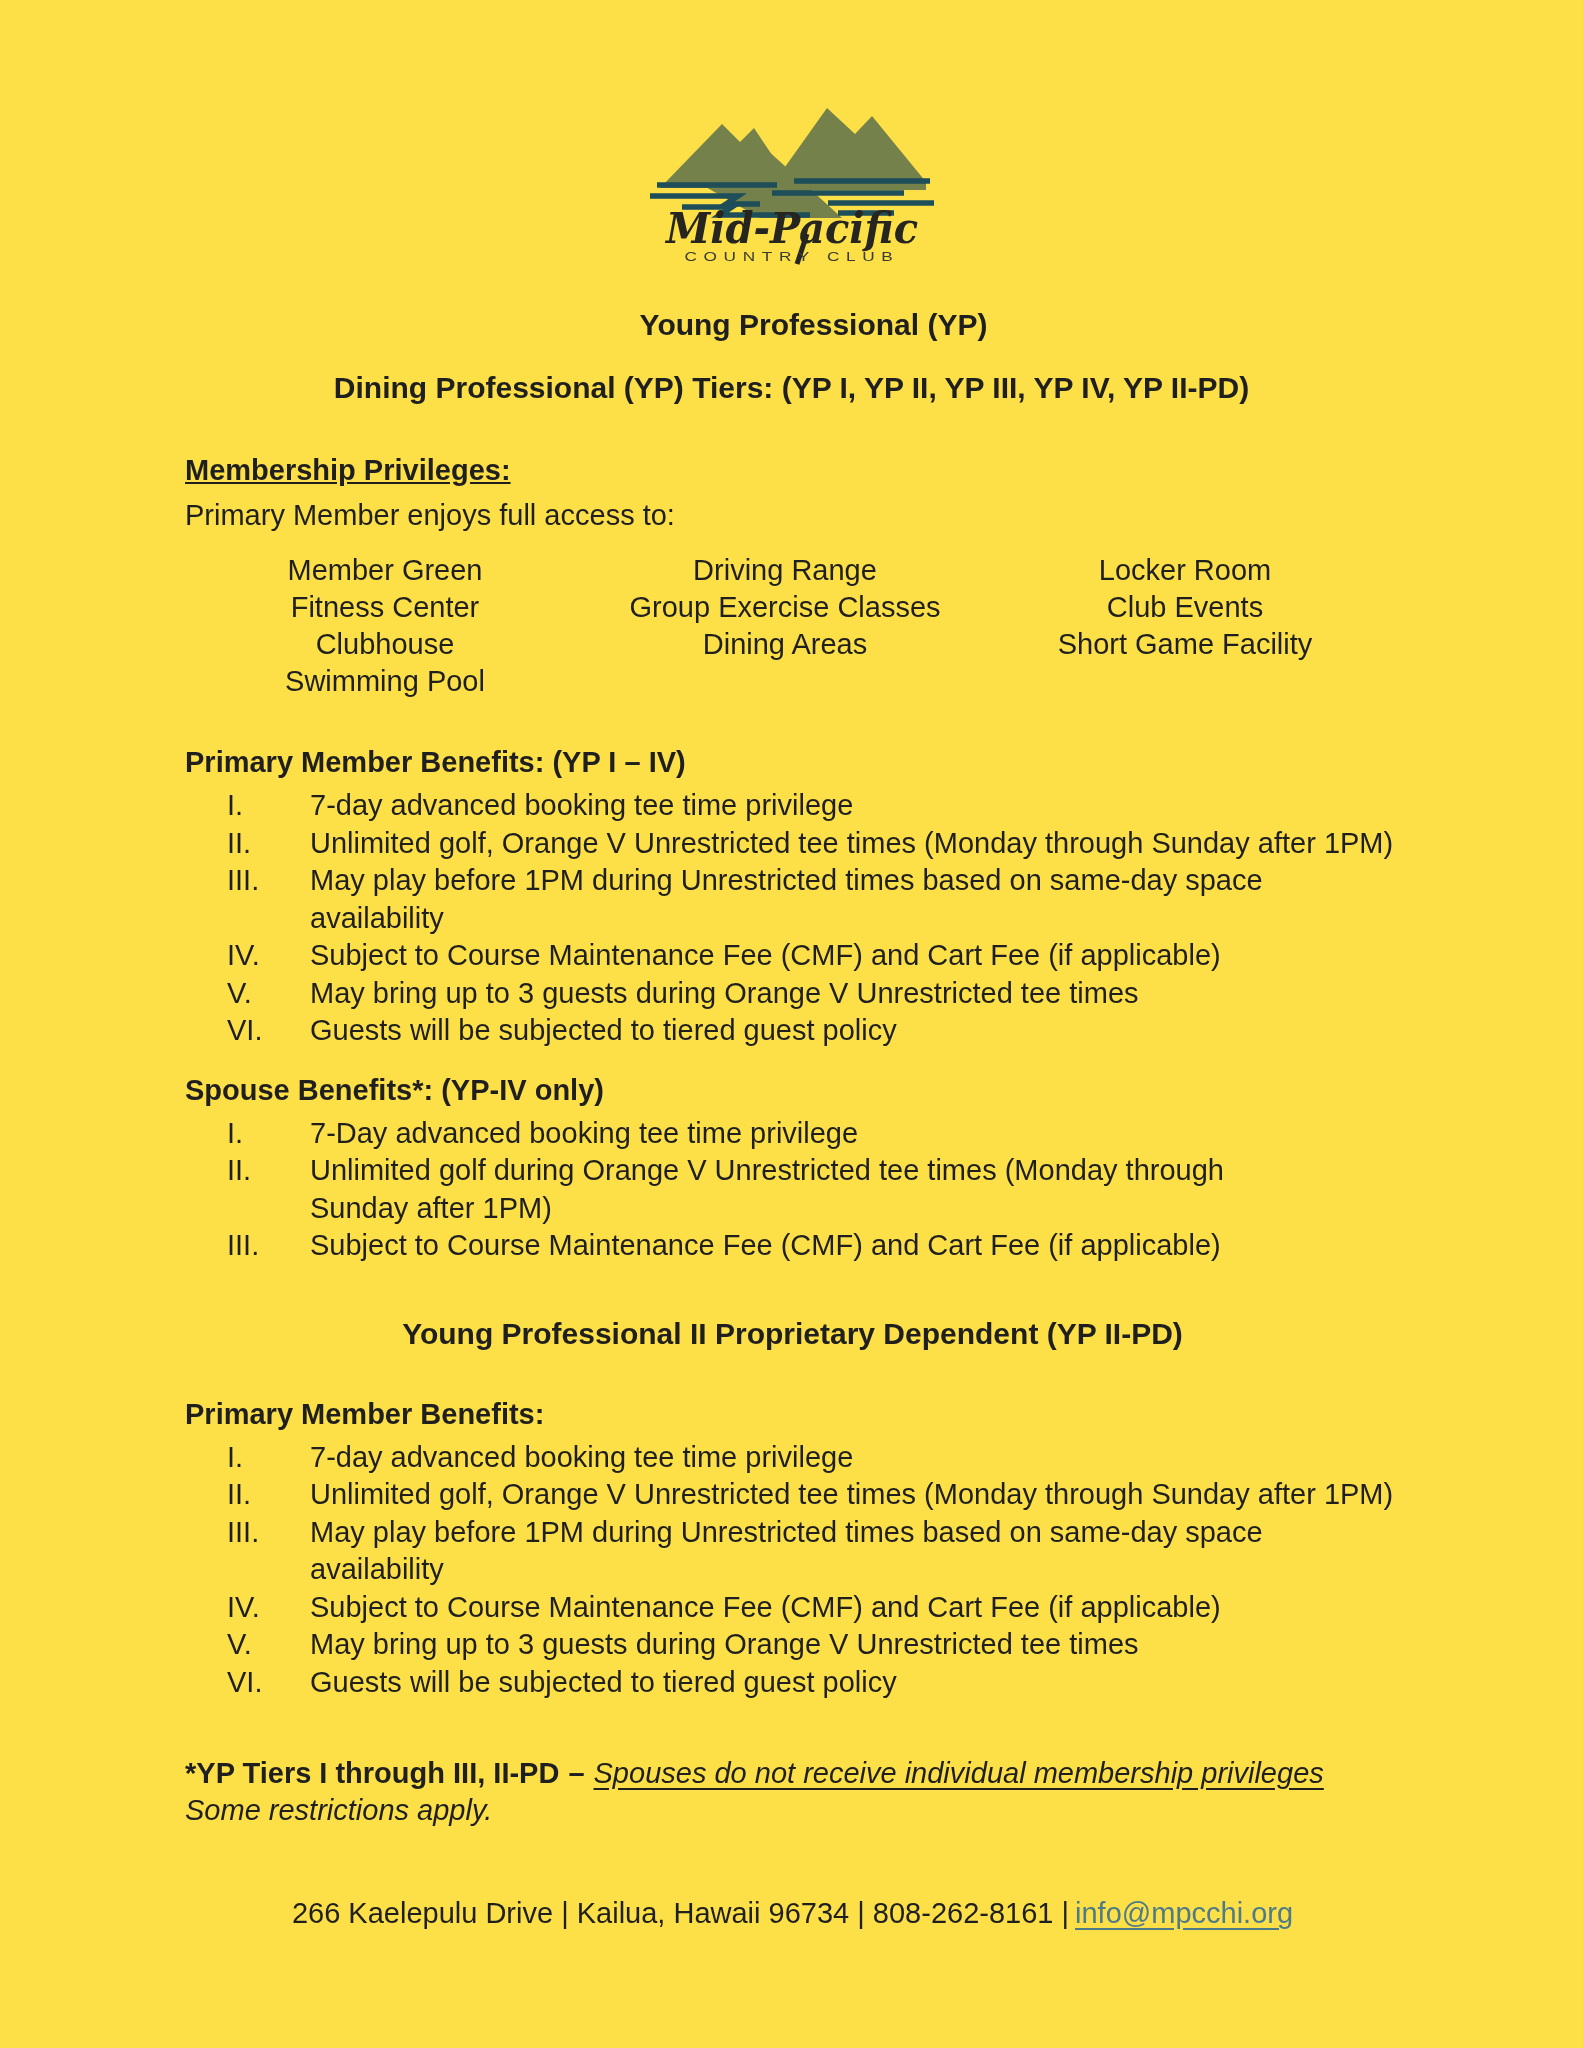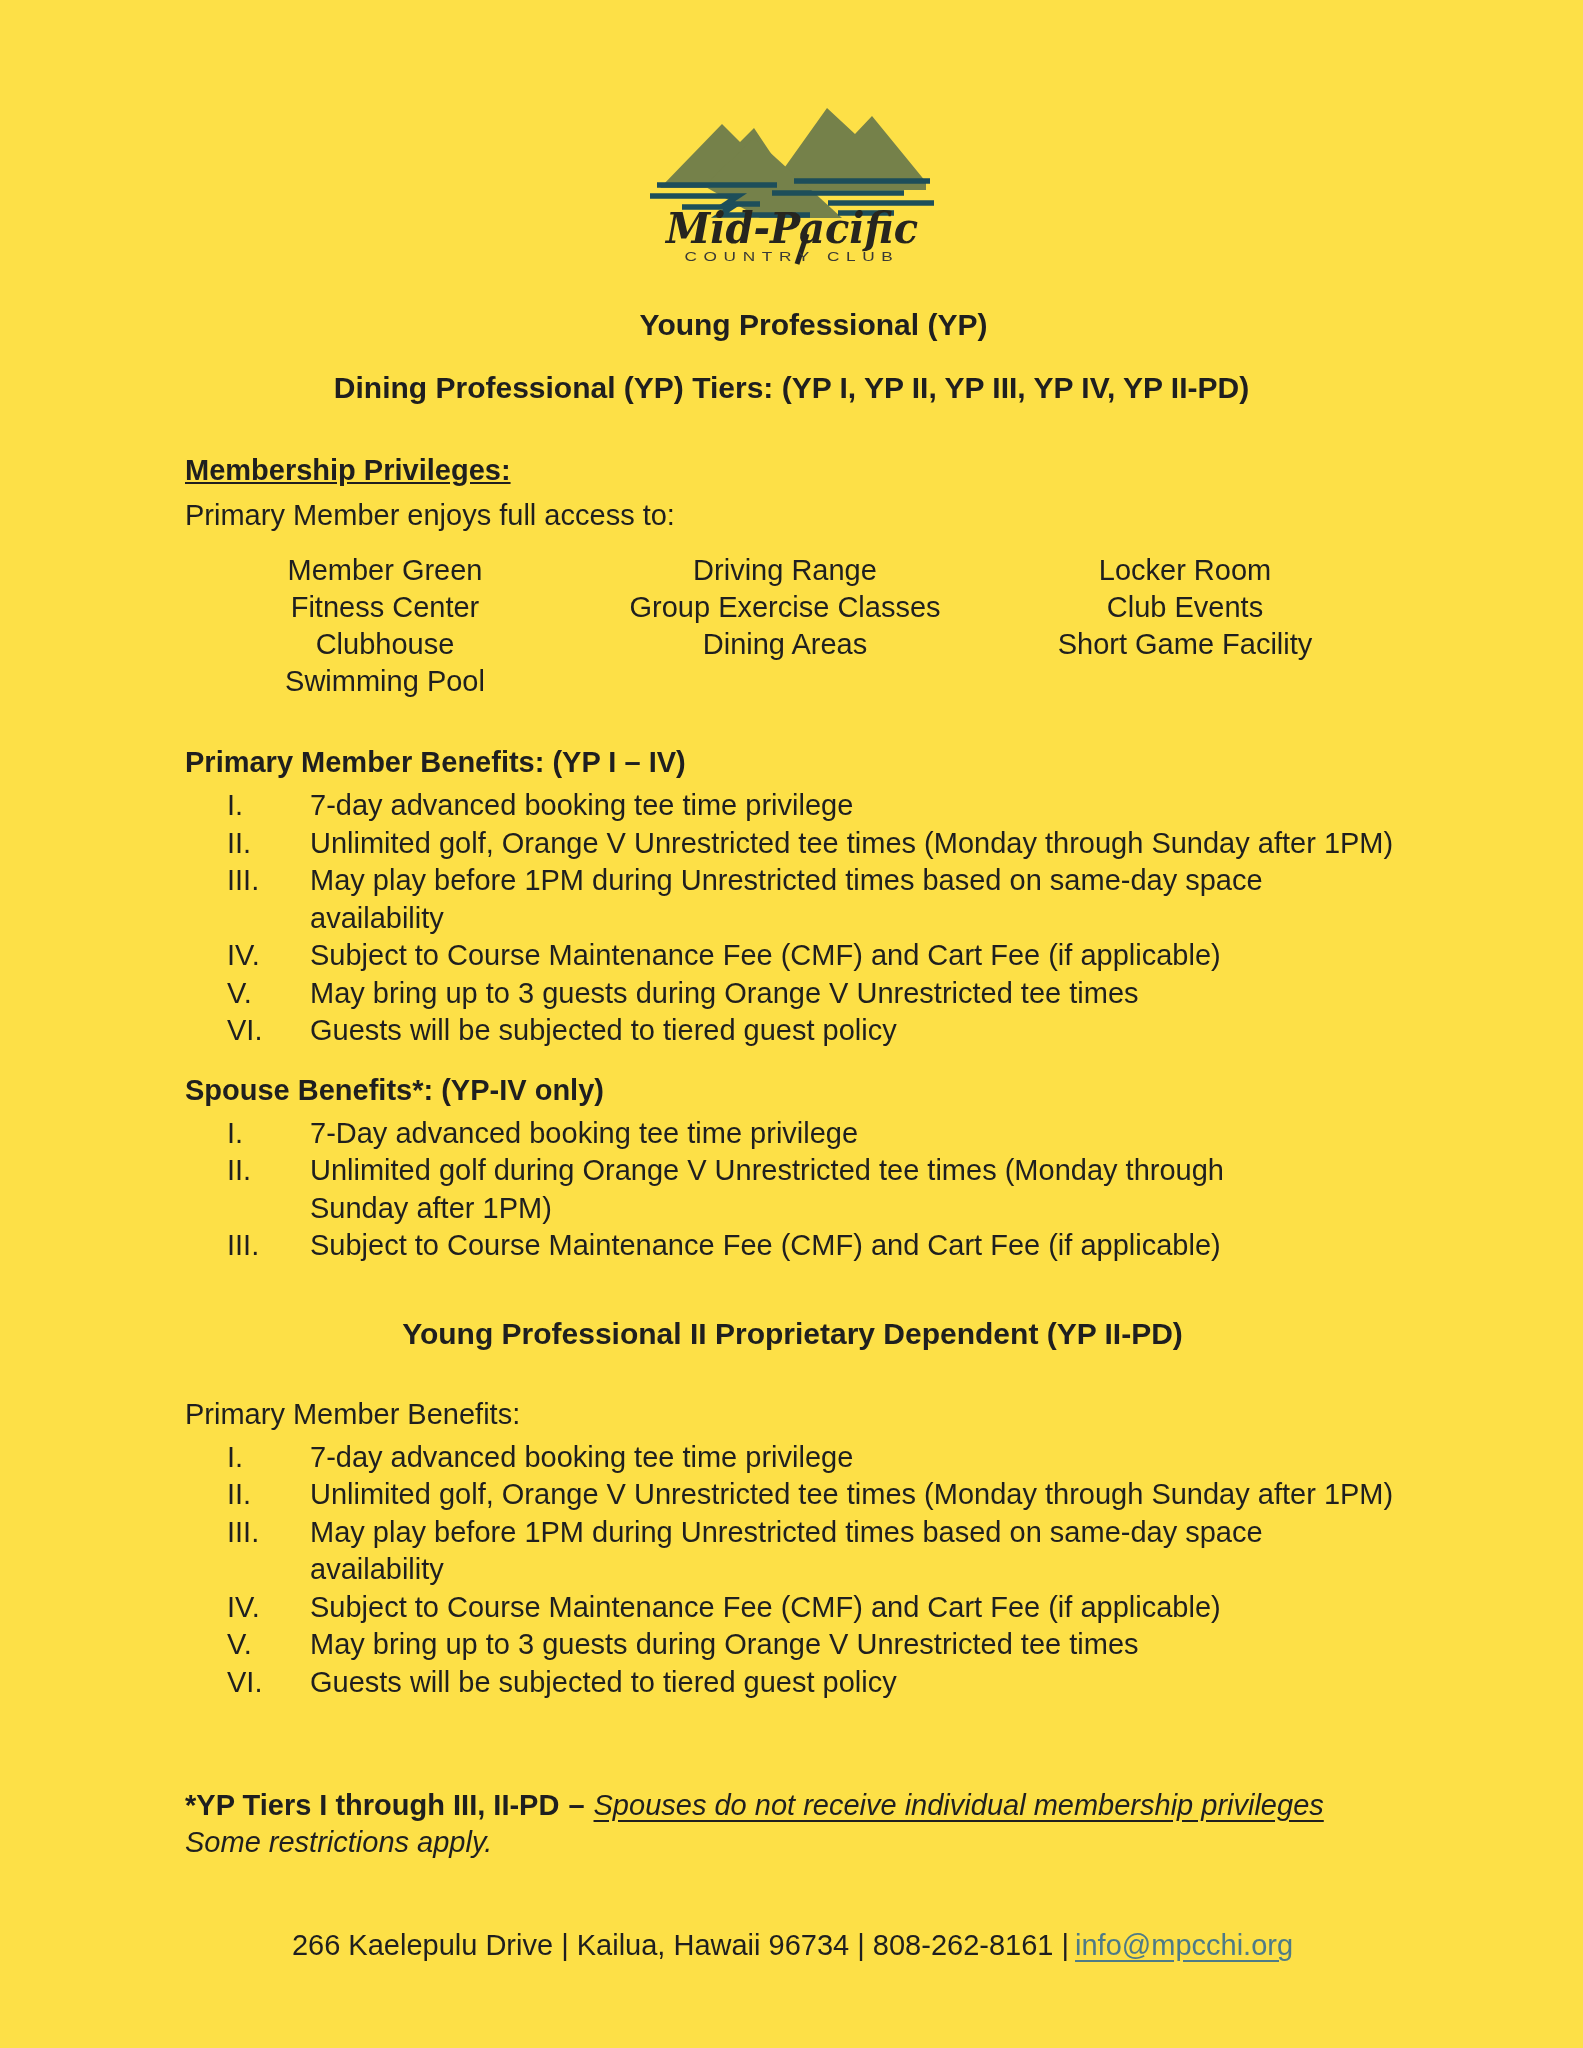--- a/index.html
+++ b/index.html
@@ -50,23 +50,23 @@
   .benefit-item .txt { flex:1; }
 
   .spouse-heading { margin-top:22px; font-weight:bold; }
 
   .section2-title {
     margin-top:50px;
     text-align:center;
     font-weight:bold;
     font-size:30px;
   }
-  .section2-benefits-heading { margin-top:44px; font-weight:normal; }
-
-  .footnote { margin-top:86px; }
+  .section2-benefits-heading { margin-top:44px; font-weight:bold; }
+
+  .footnote { margin-top:54px; }
   .footnote .fn-bold { font-weight:bold; }
   .footnote .fn-dash { font-weight:bold; margin:0 9px; }
   .footnote .fn-italic {
     font-style:italic;
     text-decoration:underline;
     text-underline-offset:5px;
   }
 
   .restrictions { font-style:italic; }
 

